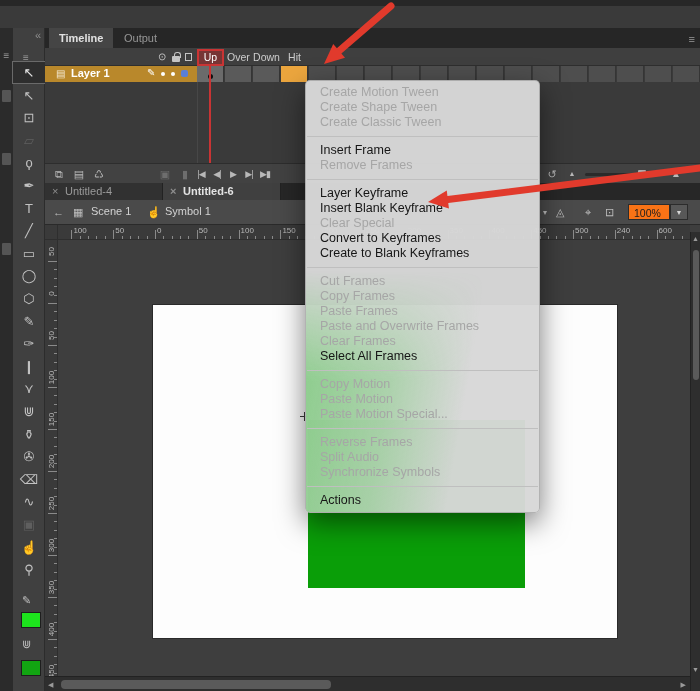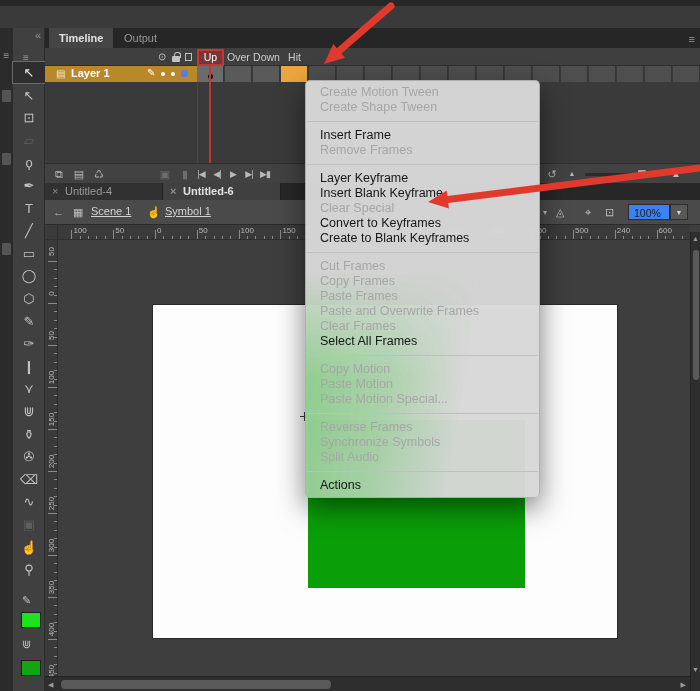--- a/index.html
+++ b/index.html
@@ -59,24 +59,24 @@
   .slider-thumb { position:absolute; left:53px; top:-3px; width:8px; height:8px; background:#ababab; border-radius:1px; }
 
   
   .doc-tabs { position:absolute; left:45px; top:183px; width:655px; height:17px; background:#272727; }
   .doc-tab { position:absolute; top:0; height:17px; line-height:17px; font-size:11px; padding:0 8px 0 20px; color:#9a9a9a; background:#313131; border-right:1px solid #222; }
   .doc-tab.on { background:#404040; color:#e2e2e2; font-weight:bold; }
   .doc-close { position:absolute; left:7px; top:0; font-size:11px; color:#8e8e8e; }
 
   
   .edit-bar { position:absolute; left:45px; top:200px; width:655px; height:25px; background:#4a4a4a; border-bottom:1px solid #2a2a2a; }
-  .eb { position:absolute; top:5px; font-size:11px; color:#d2d2d2;text-decoration:underline; }
+  .eb { position:absolute; top:5px; font-size:11px; color:#d2d2d2; }
   .eb-ic { position:absolute; font-size:11px; color:#bdbdbd; }
   .zoom-select { position:absolute; left:583px; top:4px; width:60px; height:16px; }
-  .zoom-field { position:absolute; left:0; top:0; width:42px; height:16px; background:#3b82f6; color:#1d1d1d; font-size:10.5px; line-height:16px; padding-left:5px; border:1px solid #2c2c2c; }
+  .zoom-field { position:absolute; left:0; top:0; width:42px; height:16px; background:#f97316; color:#1d1d1d; font-size:10.5px; line-height:16px; padding-left:5px; border:1px solid #2c2c2c; }
   .zoom-btn { position:absolute; left:42px; top:0; width:18px; height:16px; background:#585858; border:1px solid #2c2c2c; color:#d6d6d6; font-size:7px; line-height:15px; text-align:center; }
 
   
   .stage-area { position:absolute; left:45px; top:225px; width:655px; height:466px; background:#3e3e3e; }
   .ruler-corner { position:absolute; left:0; top:0; width:13px; height:15px; background:#3a3a3a; border-right:1px solid #2e2e2e; border-bottom:1px solid #2e2e2e; }
   .h-ruler { position:absolute; left:13px; top:0; width:632px; height:15px; background:#3a3a3a; border-bottom:1px solid #2e2e2e; overflow:hidden; }
   .v-ruler { position:absolute; left:0; top:15px; width:13px; height:436px; background:#3a3a3a; border-right:1px solid #2e2e2e; overflow:hidden; }
   .htick { position:absolute; bottom:0; width:1px; background:#8a8a8a; }
   .vtick { position:absolute; right:0; height:1px; background:#8a8a8a; }
   .hlabel { position:absolute; top:1px; font-size:8px; color:#b8b8b8; }
@@ -427,20 +427,21 @@
       <div class="v-thumb"></div>
       <div class="sb-btn" style="left:1px;bottom:18px">▼</div>
     </div>
   </div>
 
   <div class="menu">
     <div id="menu-green" style="background: linear-gradient(100deg, rgba(84, 196, 84, 0.6) 0%, rgba(84, 196, 84, 0.333) 38%, rgba(84, 196, 84, 0) 66%);"></div>
     <div id="menu-items" style="position:relative">
         <div class="mi dis">Create Motion Tween</div>
         <div class="mi dis">Create Shape Tween</div>
+        <div class="mi dis">Create Classic Tween</div>
         <div class="msep"></div>
         <div class="mi">Insert Frame</div>
         <div class="mi dis">Remove Frames</div>
         <div class="msep"></div>
         <div class="mi">Layer Keyframe</div>
         <div class="mi">Insert Blank Keyframe</div>
         <div class="mi dis">Clear Special</div>
         <div class="mi">Convert to Keyframes</div>
         <div class="mi">Create to Blank Keyframes</div>
         <div class="msep"></div>
@@ -449,22 +450,22 @@
         <div class="mi dis">Paste Frames</div>
         <div class="mi dis">Paste and Overwrite Frames</div>
         <div class="mi dis">Clear Frames</div>
         <div class="mi">Select All Frames</div>
         <div class="msep"></div>
         <div class="mi dis">Copy Motion</div>
         <div class="mi dis">Paste Motion</div>
         <div class="mi dis">Paste Motion Special...</div>
         <div class="msep"></div>
         <div class="mi dis">Reverse Frames</div>
+        <div class="mi dis">Split Audio</div>
         <div class="mi dis">Synchronize Symbols</div>
-        <div class="mi dis">Split Audio</div>
         <div class="msep"></div>
         <div class="mi">Actions</div>
       </div>
   </div>
 
   <svg id="arrows" xmlns="http://www.w3.org/2000/svg">
       <line x1="391" y1="6" x2="339.1212258357416" y2="50.909983604880395" stroke="#e13a2c" stroke-width="7" stroke-linecap="round"></line>
       <polygon points="324,64 333.23071845793777,44.105431978796666 345.0117332135454,57.714535230964124" fill="#e13a2c"></polygon>
       <line x1="700" y1="168" x2="447.8455575342733" y2="199.51930530821582" stroke="#e13a2c" stroke-width="7" stroke-linecap="round"></line>
       <polygon points="428,202 446.72924492297045,190.5888044177928 448.9618701455762,208.44980619863884" fill="#e13a2c"></polygon>

